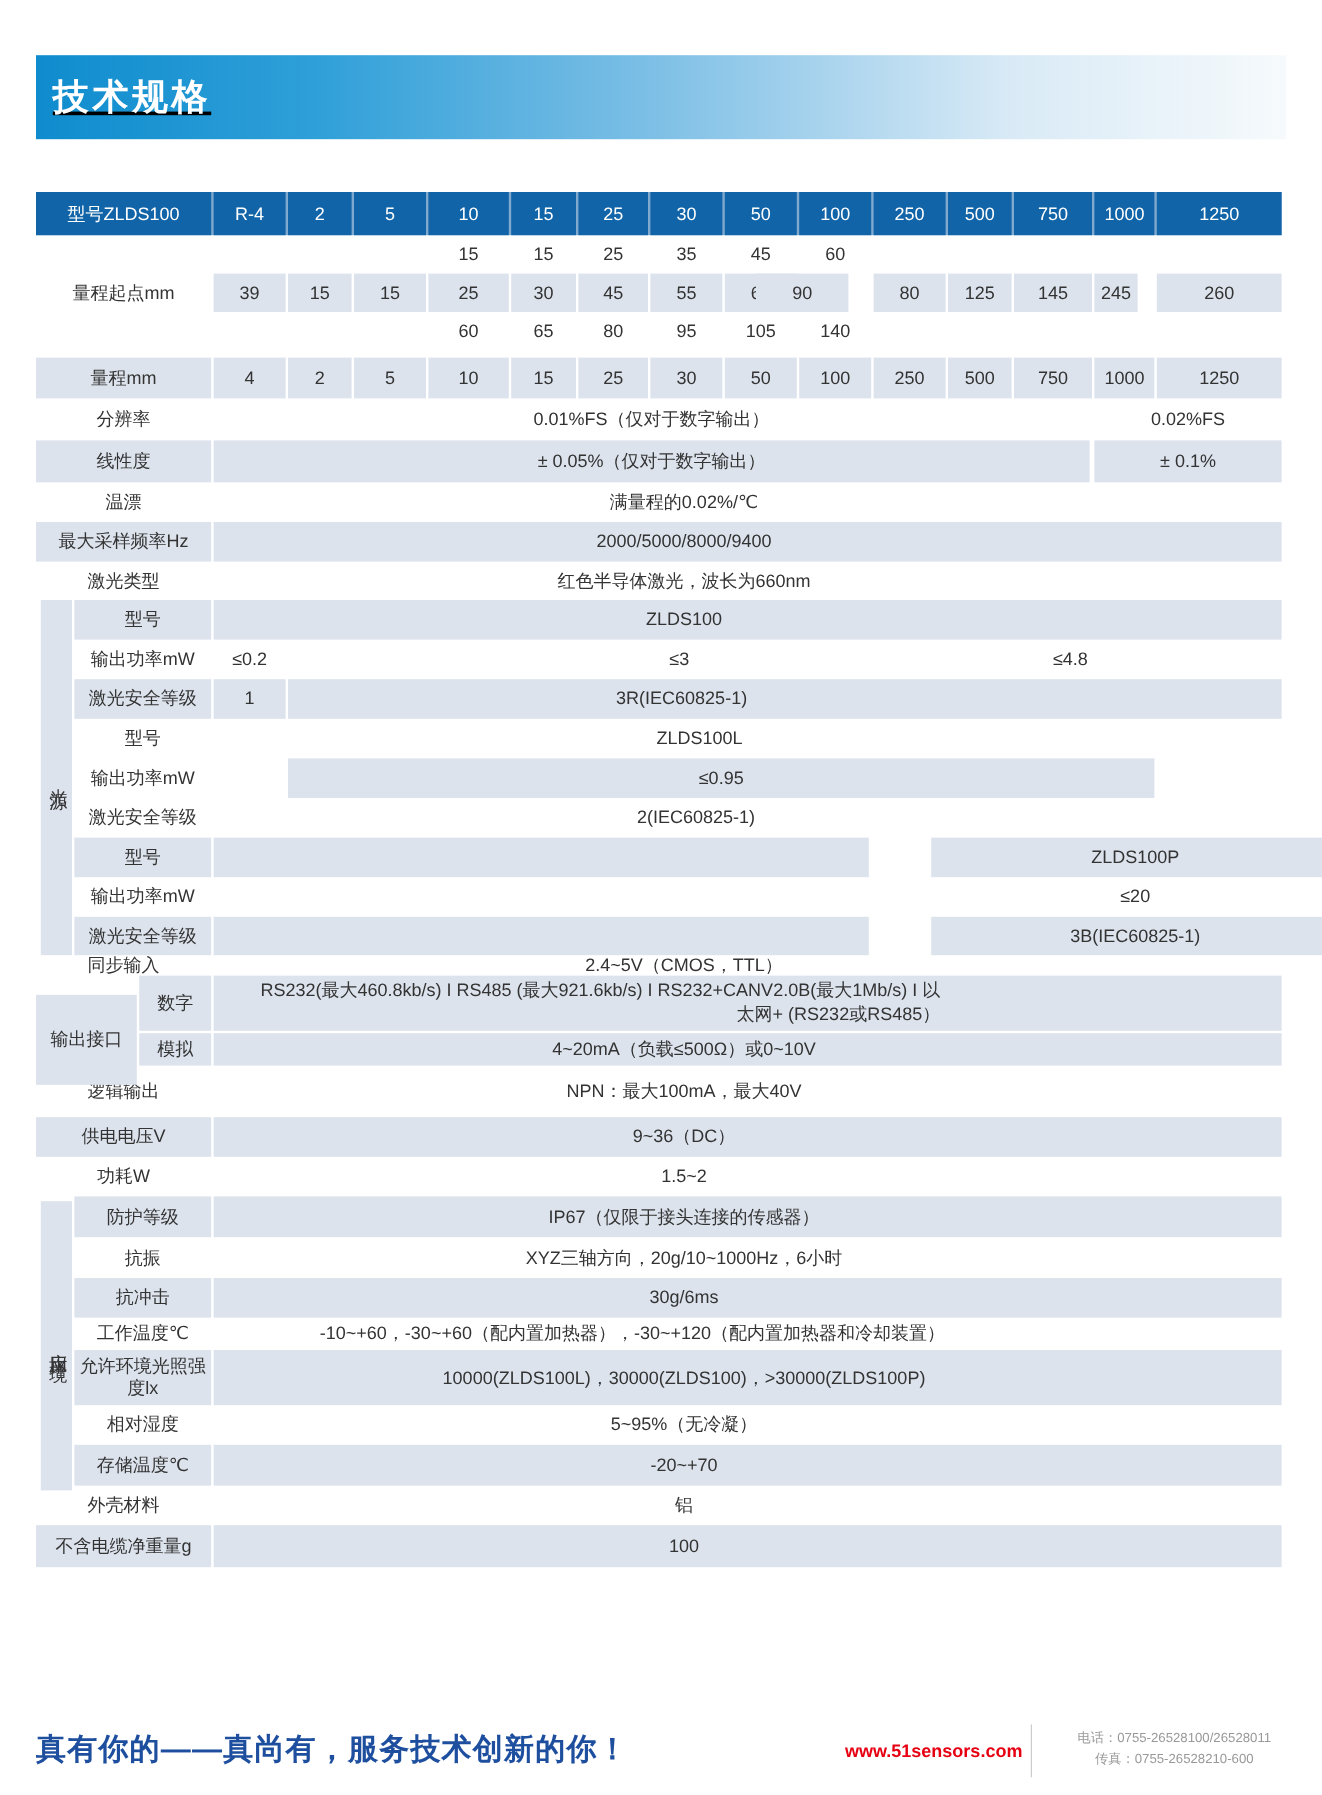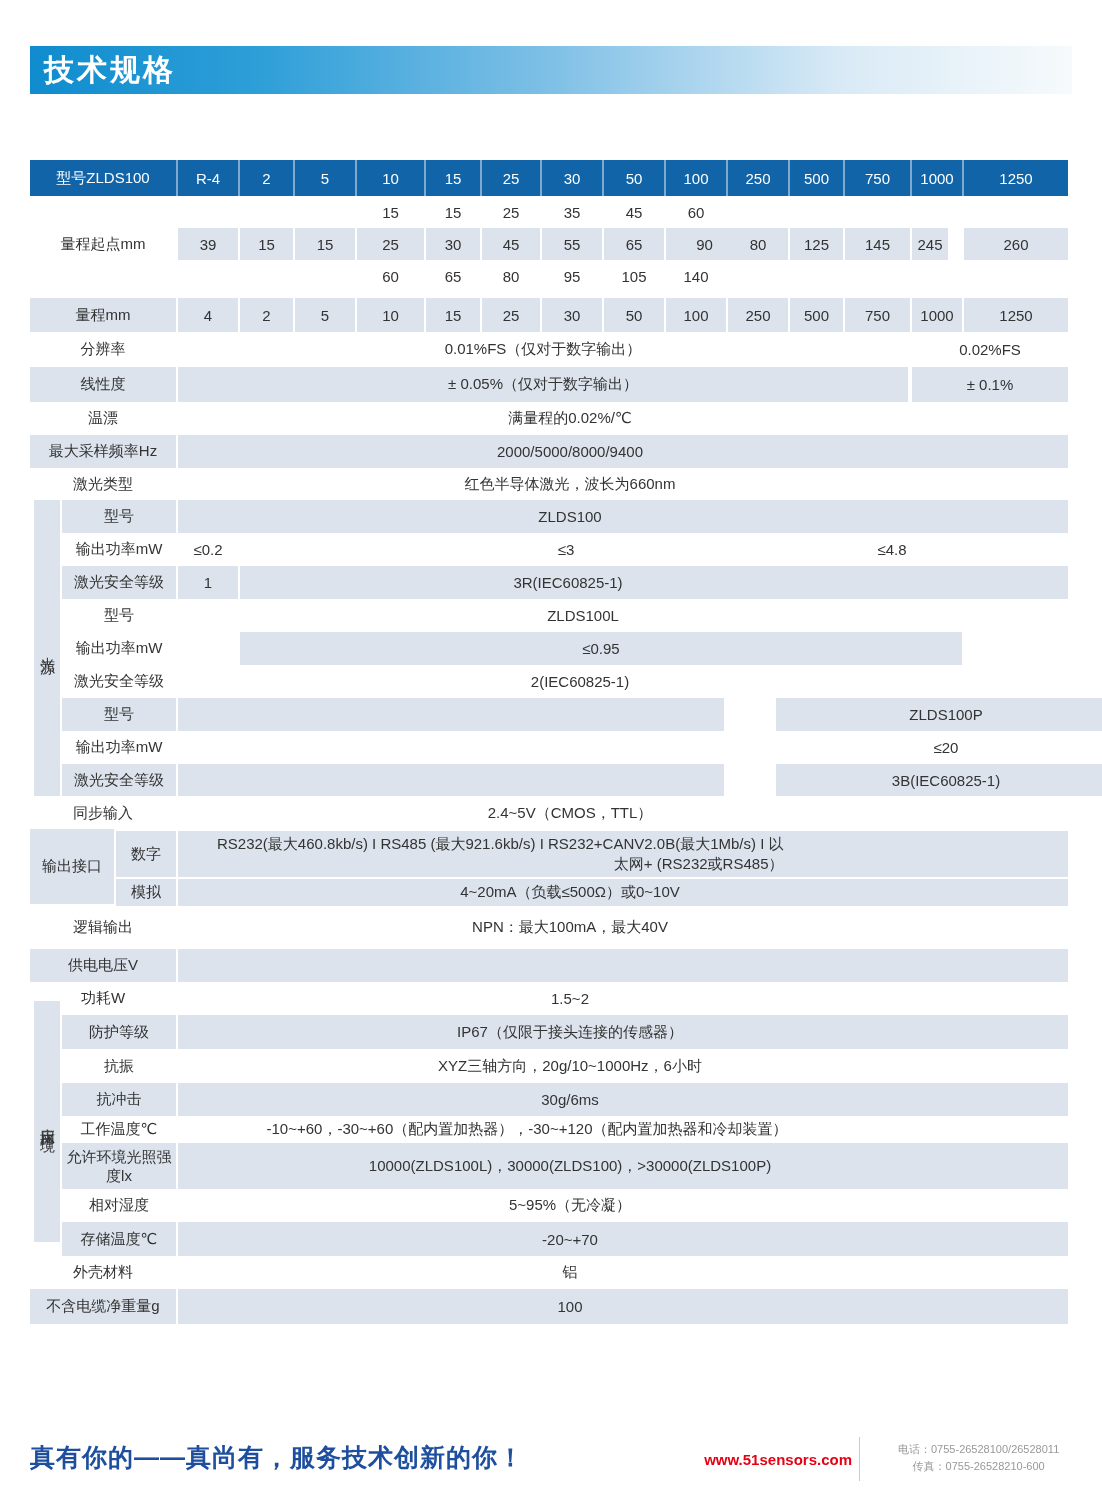--- a/index.html
+++ b/index.html
@@ -1,22 +1,22 @@
 <!DOCTYPE html>
 <html><head>
 <meta charset="utf-8">
 <style>
   html,body{margin:0;padding:0;background:#ffffff;}
   body{font-family:"Liberation Sans","DejaVu Sans",sans-serif;}
   .page{position:relative;width:1102px;height:1496px;background:#fff;overflow:hidden;}
 
   
-  .banner{position:absolute;left:30px;top:46px;width:1042px;height:48px;
+  .banner{position:absolute;left:30px;top:46px;width:1042px;height:70px;
     background:linear-gradient(90deg,#0f8cce 0%,#2e9fd8 22%,#7fc0e6 50%,#d9eaf6 78%,#f6fafc 100%);
-    display:flex;align-items:center;}
+    display:flex;align-items:center;text-decoration:underline;}
   .banner-title{color:#fff;font-size:30px;font-weight:bold;letter-spacing:3px;padding-left:14px;}
 
   
   .tbl{position:absolute;left:30px;top:160px;width:1038px;font-size:15px;color:#333;}
   .row{position:relative;width:1038px;}
   .cell{position:absolute;top:0;bottom:0;display:flex;align-items:center;justify-content:center;text-align:center;}
   .sub{position:absolute;left:0;right:0;height:32px;}
   .gray{background:#dce3ed;}
   .hdr{background:#7fa9ce;}
   .hc{position:absolute;top:0;bottom:0;background:#1164a7;color:#fff;display:flex;align-items:center;justify-content:center;font-size:15px;}
@@ -85,21 +85,21 @@
       </div>
       <div class="sub" style="top:32px">
         <div class="cell gray" style="left:148px;width:60px">39</div>
         <div class="cell gray" style="left:210px;width:53px">15</div>
         <div class="cell gray" style="left:265px;width:60px">15</div>
         <div class="cell gray" style="left:327px;width:67px">25</div>
         <div class="cell gray" style="left:396px;width:54px">30</div>
         <div class="cell gray" style="left:452px;width:58px">45</div>
         <div class="cell gray" style="left:512px;width:60px">55</div>
         <div class="cell gray" style="left:574px;width:60px">65</div>
-        <div class="cell gray" style="left:636px;width:77px">90</div>
+        <div class="cell gray" style="left:600px;width:77px">90</div>
         <div class="cell gray" style="left:698px;width:60px">80</div>
         <div class="cell gray" style="left:760px;width:53px">125</div>
         <div class="cell gray" style="left:815px;width:65px">145</div>
         <div class="cell gray" style="left:882px;width:36px">245</div>
         <div class="cell gray" style="left:934px;width:104px">260</div>
       </div>
       <div class="sub" style="top:64px">
         <div class="cell" style="left:327px;width:67px">60</div>
         <div class="cell" style="left:396px;width:54px">65</div>
         <div class="cell" style="left:452px;width:58px">80</div>
@@ -196,21 +196,21 @@
     <div class="row" style="height:33px">
       <div class="cell lbl-sec">输出功率mW</div>
       <div class="cell c-pright">≤20</div>
     </div>
     <div class="row" style="height:32px">
       <div class="cell lbl-sec gray">激光安全等级</div>
       <div class="cell c-pleft gray"></div>
       <div class="cell c-pright gray">3B(IEC60825-1)</div>
     </div>
 
-    <div class="row" style="height:35px">
+    <div class="row" style="height:17px">
       <div class="cell lbl">同步输入</div>
       <div class="cell v-std">2.4~5V（CMOS，TTL）</div>
     </div>
 
     <div class="row" style="height:46px">
       <div class="cell sub-lbl gray">数字</div>
       <div class="cell v-full gray"></div>
       <div class="digi-text">
         <div>RS232(最大460.8kb/s) I RS485 (最大921.6kb/s) I RS232+CANV2.0B(最大1Mb/s) I 以</div>
         <div>太网+ (RS232或RS485）</div>
@@ -224,20 +224,21 @@
     </div>
 
     <div class="row" style="height:43px">
       <div class="cell lbl">逻辑输出</div>
       <div class="cell v-std">NPN：最大100mA，最大40V</div>
     </div>
 
     <div class="row" style="height:33px">
       <div class="cell lbl gray">供电电压V</div>
       <div class="cell v-full gray"></div>
+      <div class="cell v-std">9~36（DC）</div>
     </div>
 
     <div class="row" style="height:33px">
       <div class="cell lbl">功耗W</div>
       <div class="cell v-std">1.5~2</div>
     </div>
 
     <div class="row" style="height:34px">
       <div class="cell lbl-sec gray">防护等级</div>
       <div class="cell v-full gray"></div>

